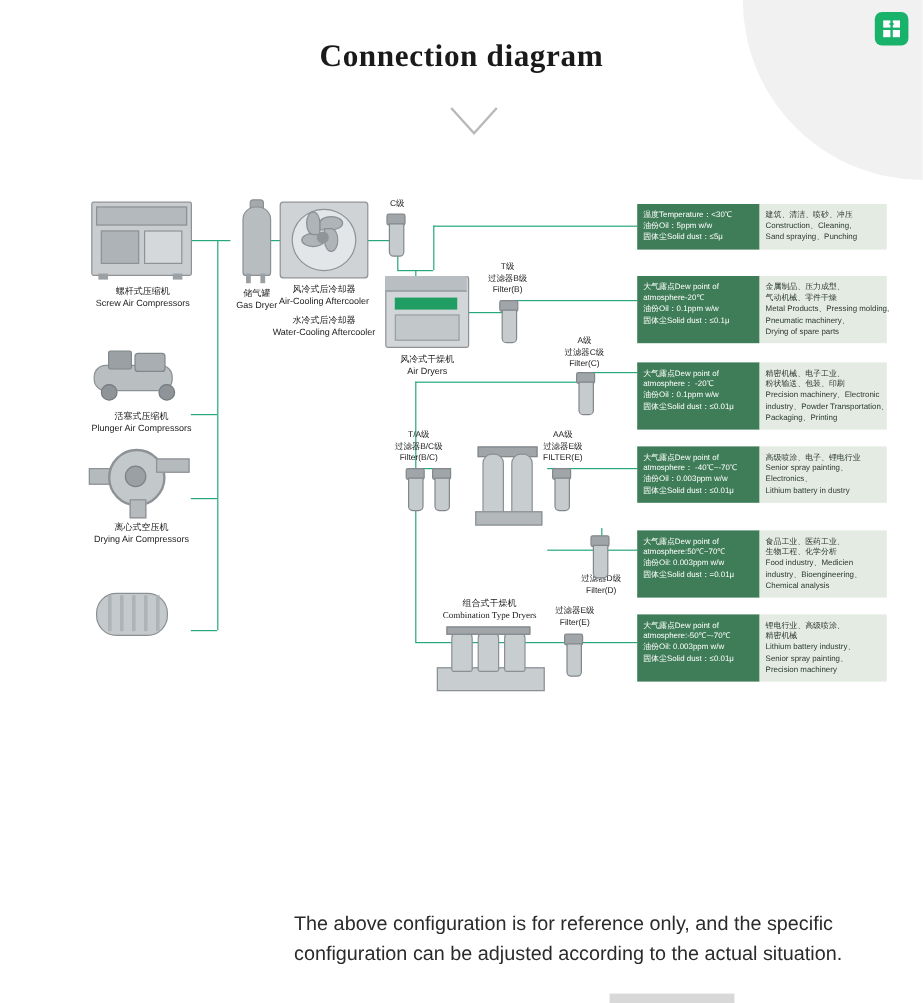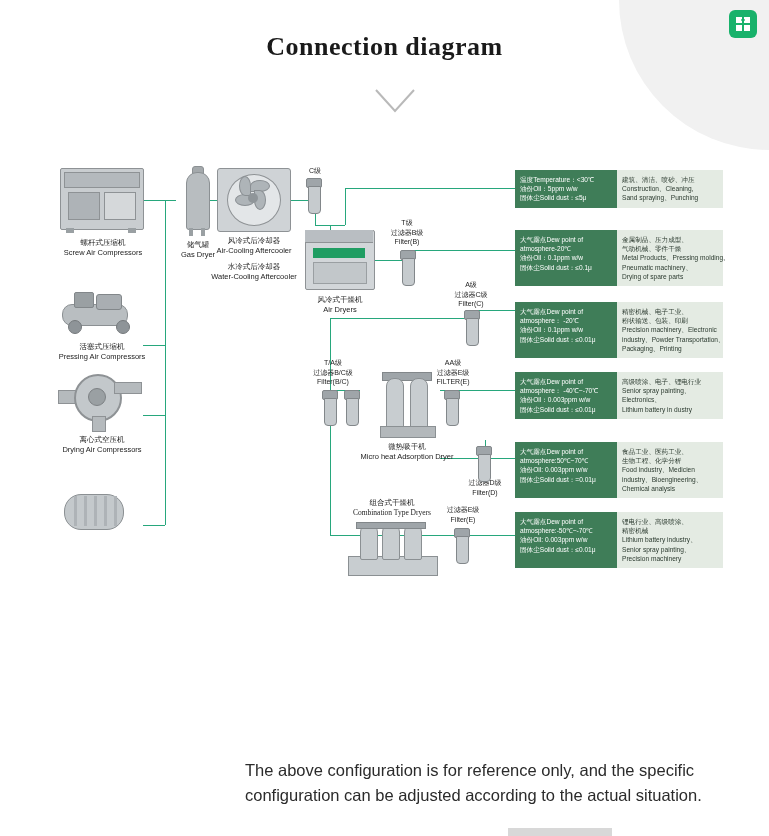--- a/index.html
+++ b/index.html
@@ -20,21 +20,21 @@
   }
   .logo-badge svg{display:block;}
   .page-title{
     position:absolute;top:32px;left:0;width:769px;text-align:center;
     font-family:"Liberation Serif", serif;
     font-size:26px;font-weight:bold;color:#1a1a1a;letter-spacing:.5px;
   }
   .chevron{
     position:absolute;top:88px;left:374px;width:42px;height:26px;
   }
-  .diagram{position:absolute;top:150px;left:0;width:629px;height:470px;}
+  .diagram{position:absolute;top:150px;left:16px;width:629px;height:470px;}
 
   
   .ln{position:absolute;background:#27a77c;}
   .lnh{height:1px;}
   .lnv{width:1px;}
 
   
   .lbl{
     position:absolute;text-align:center;font-size:7.5px;line-height:10px;color:#222;
   }
@@ -243,21 +243,21 @@
 
   <div class="mach" style="left:58px;top:140px;width:86px;height:48px;">
     <div class="plunger-tank"></div>
     <div class="plunger-head"></div>
     <div class="plunger-motor"></div>
     <div class="plunger-wheel" style="left:10px;"></div>
     <div class="plunger-wheel" style="left:58px;"></div>
   </div>
   <div class="lbl" style="left:42px;top:192px;width:120px;text-align:center;">
     <span class="cn">活塞式压缩机</span>
-    <span class="en">Pressing Air Compressors</span>
+    <span class="en">Plunger Air Compressors</span>
   </div>
 
   <div class="mach" style="left:58px;top:222px;width:86px;height:58px;">
     <div class="turbo-pipe" style="left:0;top:18px;width:22px;height:12px;"></div>
     <div class="turbo-spiral"></div>
     <div class="turbo-hub"></div>
     <div class="turbo-pipe" style="left:34px;top:44px;width:12px;height:14px;"></div>
     <div class="turbo-pipe" style="left:56px;top:10px;width:26px;height:10px;"></div>
   </div>
   <div class="lbl" style="left:42px;top:285px;width:120px;">
@@ -287,24 +287,20 @@
     <div class="filter-top" style="left:4px;top:0;"></div>
     <div class="filter-body" style="left:6px;top:8px;"></div>
   </div>
 
   <div class="mach" style="left:372px;top:222px;width:70px;height:66px;">
     <div class="ad-top" style="left:10px;top:0;width:48px;height:7px;"></div>
     <div class="ad-tower" style="left:14px;top:6px;height:48px;"></div>
     <div class="ad-tower" style="left:38px;top:6px;height:48px;"></div>
     <div class="ad-base" style="left:8px;top:54px;width:54px;height:10px;"></div>
   </div>
-  <div class="lbl" style="left:340px;top:292px;width:134px;">
-    <span class="cn">微热吸干机</span>
-    <span class="en">Micro heat Adsorption Dryer</span>
-  </div>
 
   <div class="clbl" style="left:420px;top:208px;width:66px;">
     <span>AA级</span><br>
     <span>过滤器E级</span><br>
     <span>FILTER(E)</span>
   </div>
   <div class="mach" style="left:440px;top:240px;width:26px;height:42px;">
     <div class="filter-top" style="left:4px;top:0;"></div>
     <div class="filter-body" style="left:6px;top:8px;"></div>
   </div>

